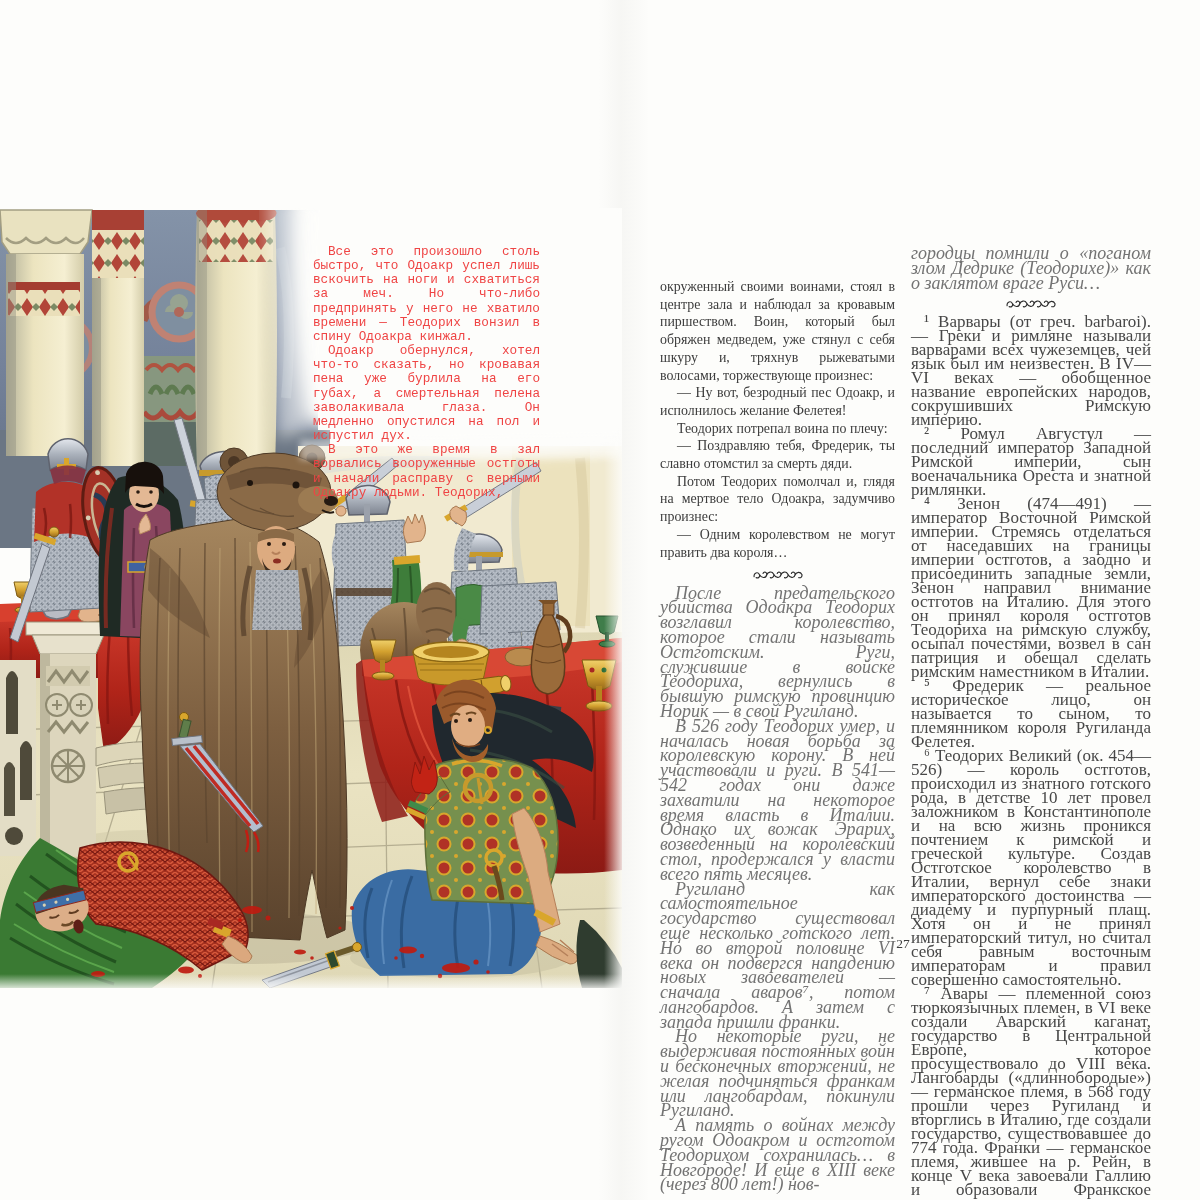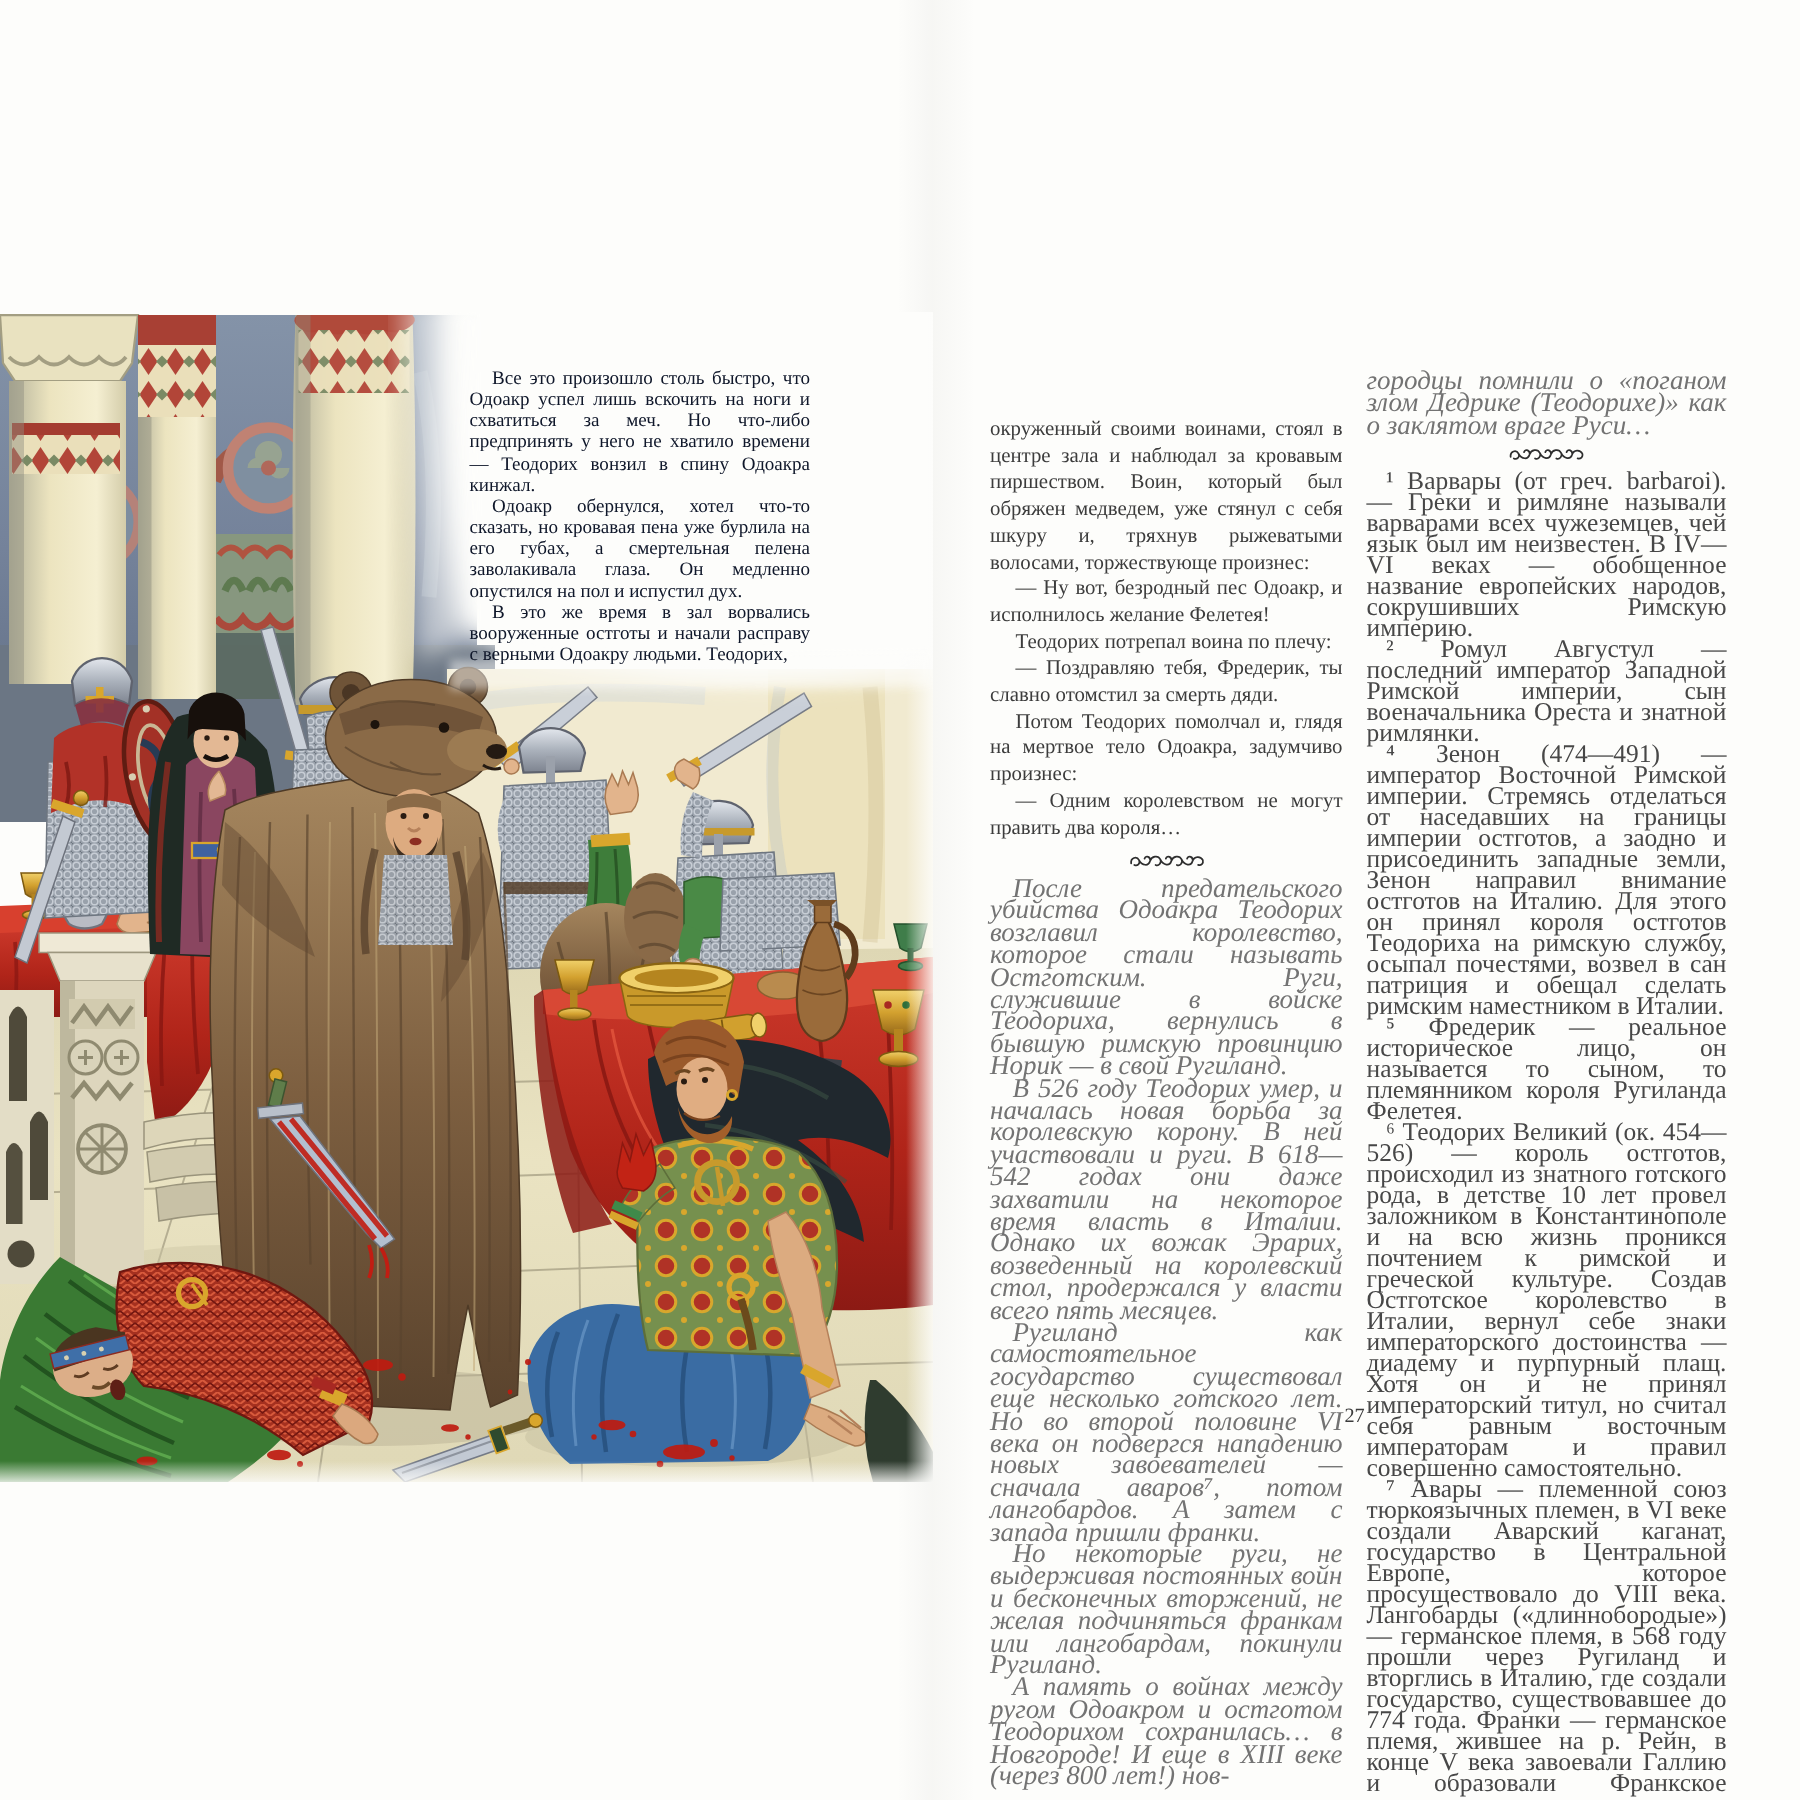--- a/index.html
+++ b/index.html
@@ -8,21 +8,21 @@
     background:#fdfdfb;
     font-family:"Liberation Serif","DejaVu Serif",serif;
     color:#3f3f3f;
   }
   .abs{position:absolute;}
   
   .illustration{left:0;top:208px;width:622px;height:780px;}
   
   .lp-text{
     left:313px;top:245px;width:227px;
-    font-size:12.7px;line-height:14.15px;text-align:justify;color:#0f172a;
+    font-size:12.7px;line-height:14.15px;text-align:justify;color:#ef4444;font-family:Liberation Mono, monospace;
   }
   .lp-text p{margin:0;text-indent:15px;}
   
   .col1{left:660px;top:246px;width:235px;margin-top:32px;}
   .col2{left:911px;top:246px;width:240px;}
   .roman{font-size:13.9px;line-height:17.7px;text-align:justify;color:#3c3c3c;}
   .roman p{margin:0;text-indent:17px;}
   .ital{font-size:18px;line-height:14.8px;text-align:justify;font-style:italic;color:#737373;}
   .ital p{margin:0;text-indent:15px;}
   .foots{font-size:17px;line-height:14px;text-align:justify;color:#474747;}
@@ -564,21 +564,21 @@
     <p>Потом Теодорих помолчал и, глядя на мертвое тело Одоакра, задумчиво произнес:</p>
     <p>— Одним королевством не могут править два короля…</p>
   </div>
   <div class="divider">
     <svg width="52" height="12" viewBox="0 0 99 20">
       <path d="M4,13 C3,6 11,3 14,9 C16,13 12,17 8,15 M14,9 C18,16 26,17 28,10 C29,5 23,2 21,7 M28,10 C30,4 38,2 41,8 C43,12 39,17 35,15 M41,8 C45,16 53,17 55,10 C56,5 50,2 48,7 M55,10 C57,4 65,2 68,8 C70,12 66,17 62,15 M68,8 C72,16 80,17 82,10 C83,5 77,2 75,7 M82,10 C84,4 92,3 95,9 C96,13 93,16 89,15" stroke="#2e2e2e" stroke-width="2.2" fill="none" stroke-linecap="round"></path>
     </svg>
   </div>
   <div class="ital">
     <p>После предательского убийства Одоакра Теодорих возглавил королевство, которое стали называть Остготским. Руги, служившие в войске Теодориха, вернулись в бывшую римскую провинцию Норик — в свой Ругиланд.</p>
-    <p>В 526 году Теодорих умер, и началась новая борьба за королевскую корону. В ней участвовали и руги. В 618—542 годах они даже захватили на некоторое время власть в Италии. Однако их вожак Эрарих, возведенный на королевский стол, продержался у власти всего пять месяцев.</p>
+    <p>В 526 году Теодорих умер, и началась новая борьба за королевскую корону. В ней участвовали и руги. В 541—542 годах они даже захватили на некоторое время власть в Италии. Однако их вожак Эрарих, возведенный на королевский стол, продержался у власти всего пять месяцев.</p>
     <p>Ругиланд как самостоятельное государство существовал еще несколько готского лет. Но во второй половине VI века он подвергся нападению новых завоевателей — сначала аваров⁷, потом лангобардов. А затем с запада пришли франки.</p>
     <p>Но некоторые руги, не выдерживая постоянных войн и бесконечных вторжений, не желая подчиняться франкам или лангобардам, покинули Ругиланд.</p>
     <p>А память о войнах между ругом Одоакром и остготом Теодорихом сохранилась… в Новгороде! И еще в XIII веке (через 800 лет!) нов-</p>
   </div>
 </div>
 
 <div class="abs col2">
   <div class="ital">
     <p class="noindent">городцы помнили о «поганом злом Дедрике (Теодорихе)» как о заклятом враге Руси…</p>
   </div>

